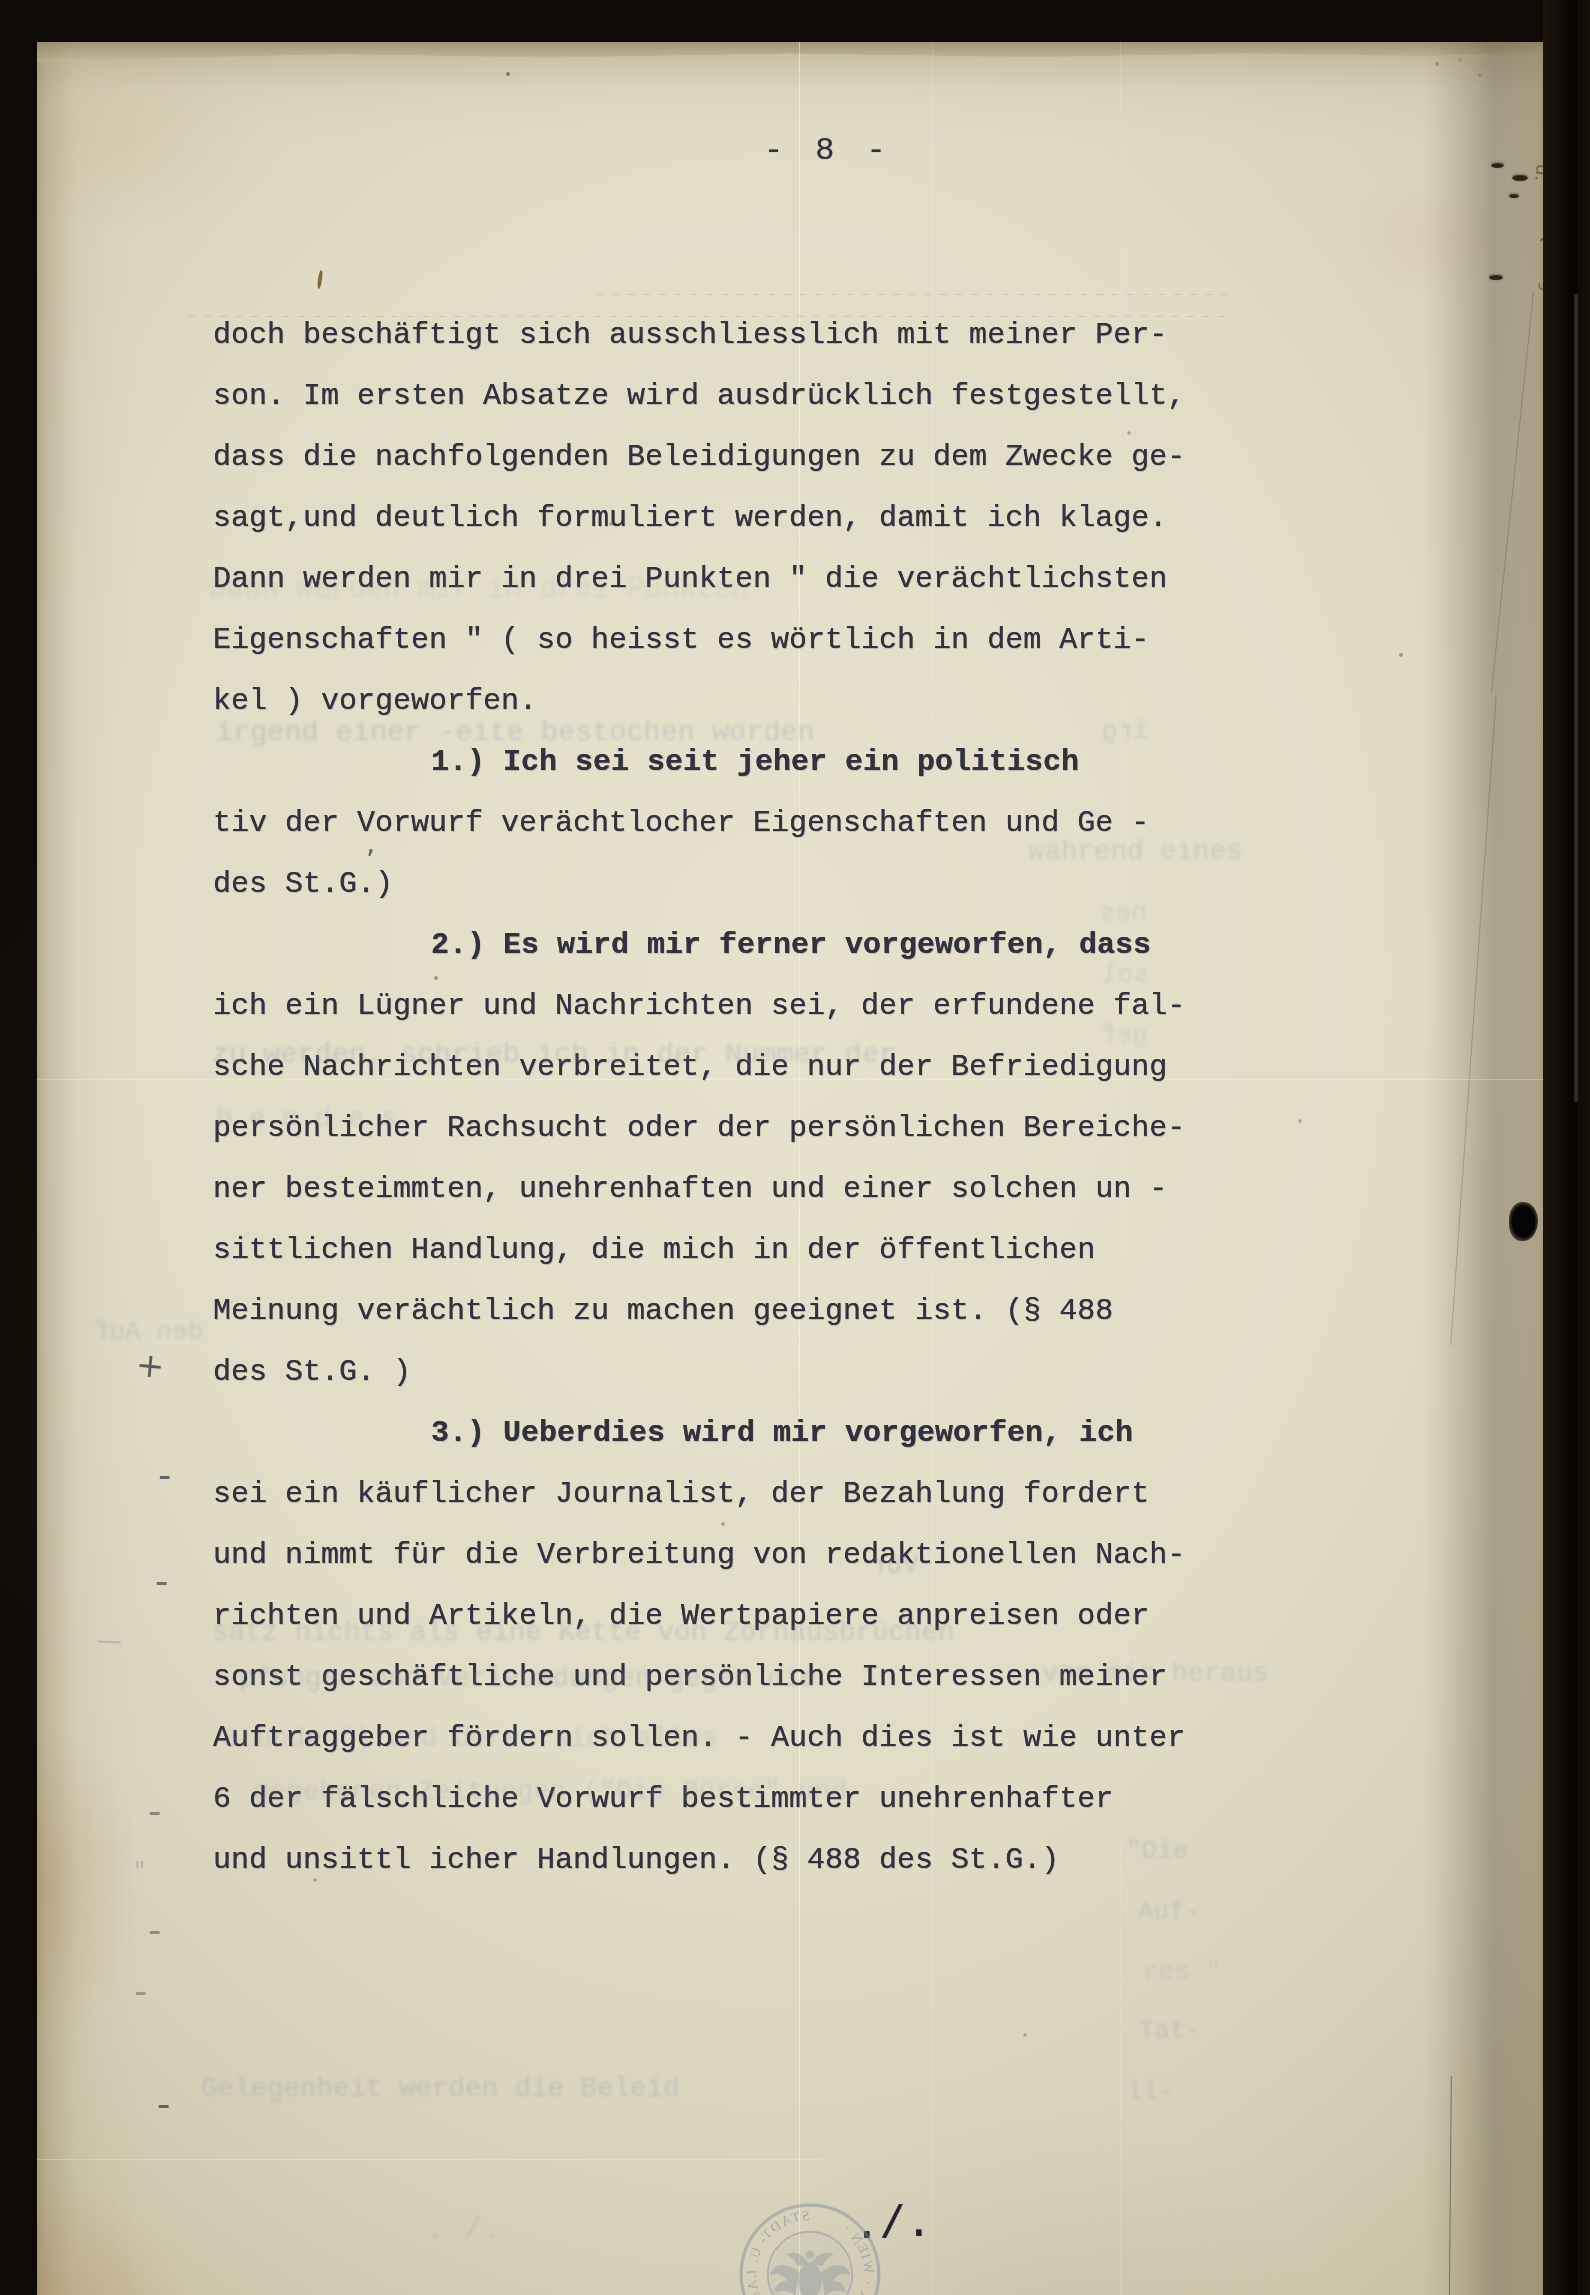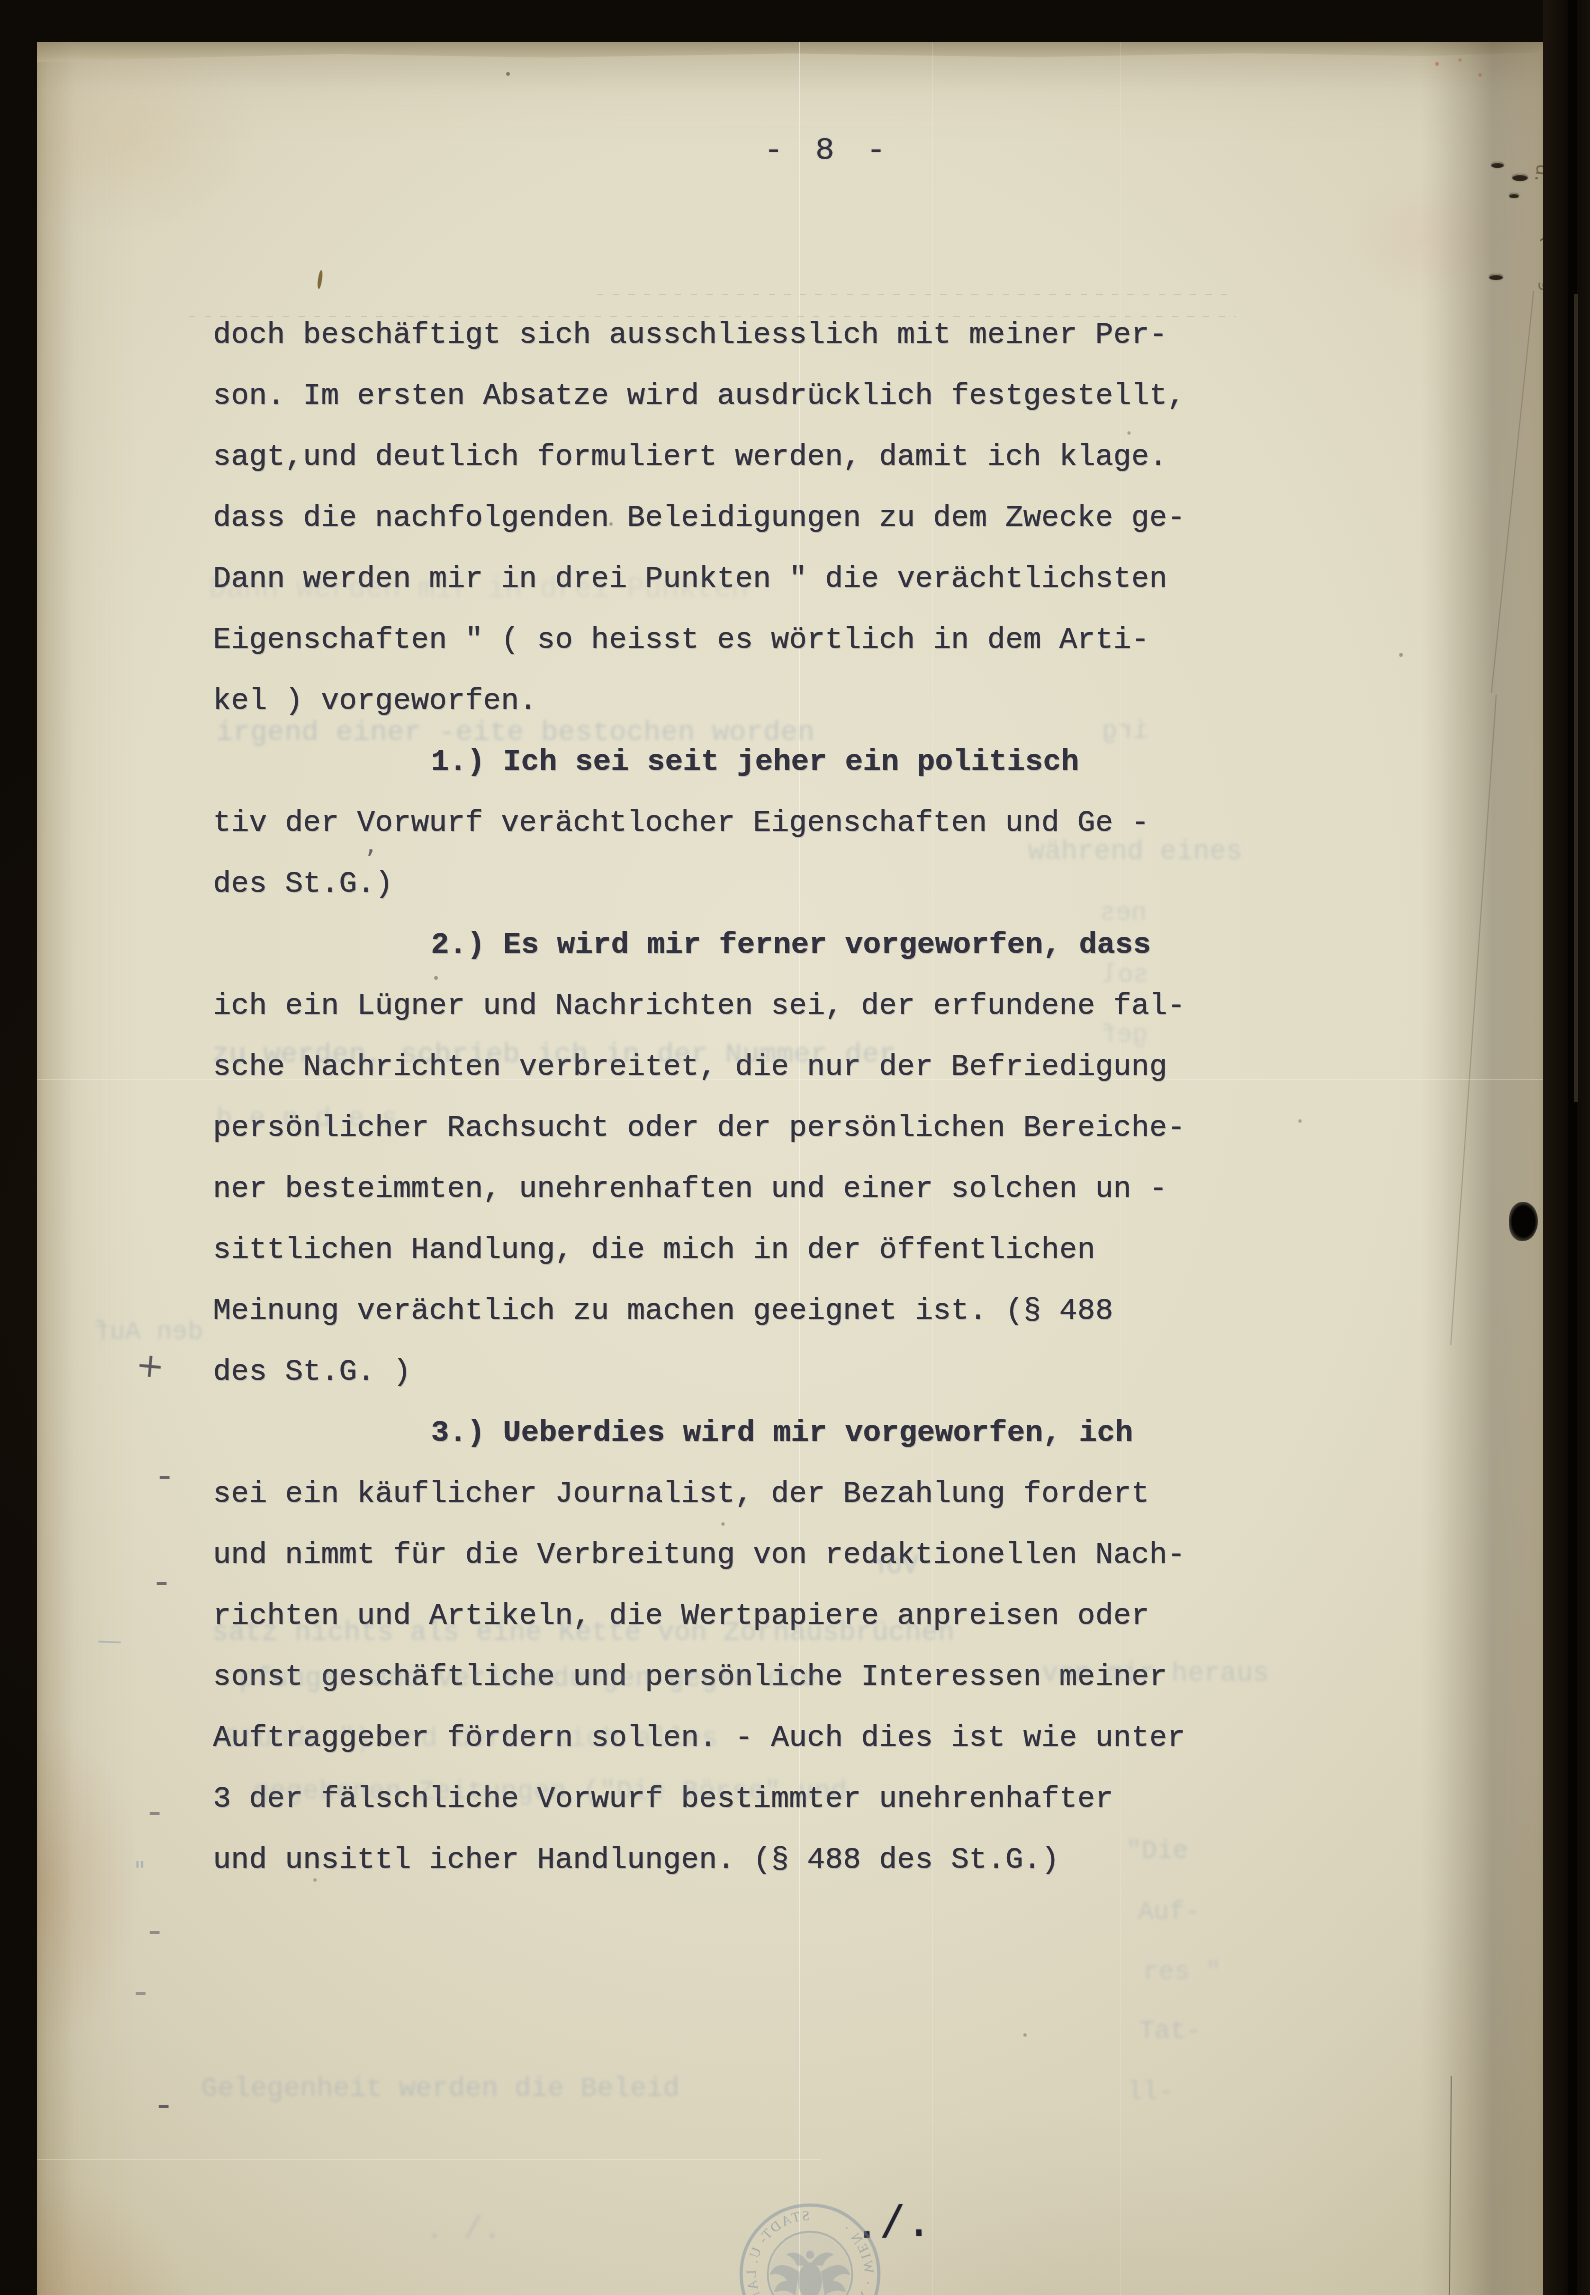--- a/index.html
+++ b/index.html
@@ -94,43 +94,43 @@
     <div class="crease-soft" style="left:0;top:1037px;width:100%;"></div>
     <div class="crease-soft" style="left:0;top:2117px;width:52%;"></div>
 
   </div>
 
   <div id="page-number">- 8 -</div>
 
   <div id="typed-block">
       <div class="typed-line">doch beschäftigt sich ausschliesslich mit meiner Per-</div>
       <div class="typed-line">son. Im ersten Absatze wird ausdrücklich festgestellt,</div>
+      <div class="typed-line">dass die nachfolgenden Beleidigungen zu dem Zwecke ge-</div>
       <div class="typed-line">sagt,und deutlich formuliert werden, damit ich klage.</div>
-      <div class="typed-line">dass die nachfolgenden Beleidigungen zu dem Zwecke ge-</div>
       <div class="typed-line">Dann werden mir in drei Punkten " die verächtlichsten</div>
       <div class="typed-line">Eigenschaften " ( so heisst es wörtlich in dem Arti-</div>
       <div class="typed-line">kel ) vorgeworfen.</div>
       <div class="typed-line indent">1.) Ich sei seit jeher ein politisch</div>
       <div class="typed-line">tiv der Vorwurf verächtlocher Eigenschaften und Ge -</div>
       <div class="typed-line">des St.G.)</div>
       <div class="typed-line indent">2.) Es wird mir ferner vorgeworfen, dass</div>
       <div class="typed-line">ich ein Lügner und Nachrichten sei, der erfundene fal-</div>
       <div class="typed-line">sche Nachrichten verbreitet, die nur der Befriedigung</div>
       <div class="typed-line">persönlicher Rachsucht oder der persönlichen Bereiche-</div>
       <div class="typed-line">ner besteimmten, unehrenhaften und einer solchen un -</div>
       <div class="typed-line">sittlichen Handlung, die mich in der öffentlichen</div>
       <div class="typed-line">Meinung verächtlich zu machen geeignet ist. (§ 488</div>
       <div class="typed-line">des St.G. )</div>
       <div class="typed-line indent">3.) Ueberdies wird mir vorgeworfen, ich</div>
       <div class="typed-line">sei ein käuflicher Journalist, der Bezahlung fordert</div>
       <div class="typed-line">und nimmt für die Verbreitung von redaktionellen Nach-</div>
       <div class="typed-line">richten und Artikeln, die Wertpapiere anpreisen oder</div>
       <div class="typed-line">sonst geschäftliche und persönliche Interessen meiner</div>
       <div class="typed-line">Auftraggeber fördern sollen. - Auch dies ist wie unter</div>
-      <div class="typed-line">3 der fälschliche Vorwurf bestimmter unehrenhafter</div>
+      <div class="typed-line">6 der fälschliche Vorwurf bestimmter unehrenhafter</div>
       <div class="typed-line">und unsittl icher Handlungen. (§ 488 des St.G.)</div>
     </div>
 
   <div id="ghost-layer">
       <span class="ghost" style="left: 209px; top: 573px; font-size: 29px; opacity: 0.13;">Dann werden mir in drei Punkten</span>
       <span class="ghost" style="left: 216px; top: 716px; font-size: 28.5px; opacity: 0.3;">irgend einer -eite bestochen worden</span>
       <span class="ghost" style="left: 1028px; top: 836px; font-size: 27.5px; opacity: 0.26;">während eines</span>
       <span class="ghost mir" style="left: 1102px; top: 716px; font-size: 26px; opacity: 0.25;">irg</span>
       <span class="ghost mir" style="left: 1100px; top: 898px; font-size: 26px; opacity: 0.22;">nes</span>
       <span class="ghost mir" style="left: 1102px; top: 960px; font-size: 26px; opacity: 0.22;">sol</span>

